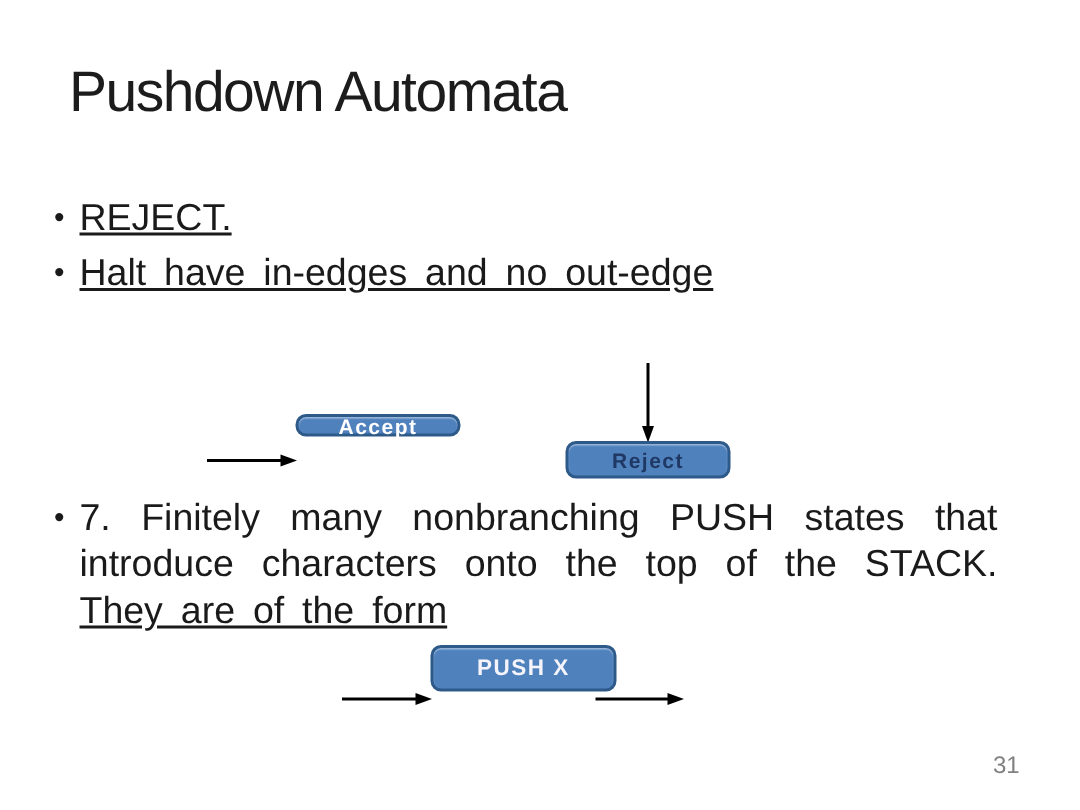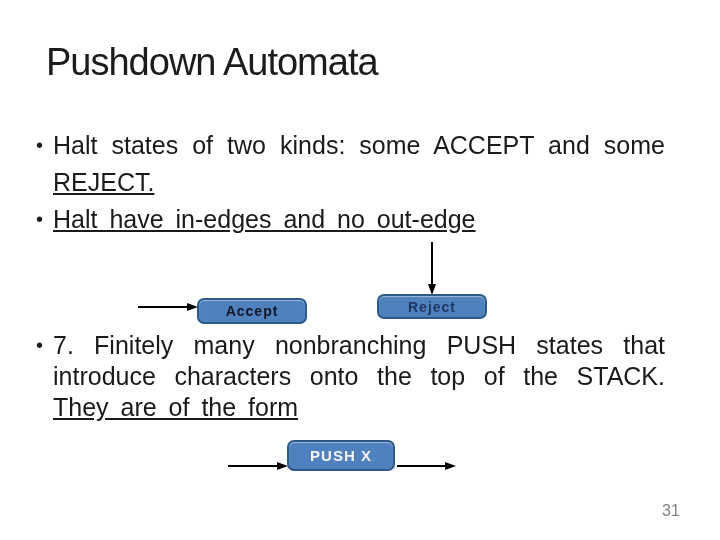--- a/index.html
+++ b/index.html
@@ -18,37 +18,36 @@
   .bullet-item{position:relative;}
   .marker{position:absolute;left:-17px;top:0;font-size:20px;color:#1a1a1a;}
   .jline{text-align:justify;text-align-last:justify;}
   .lline{text-align:left;word-spacing:5px;text-decoration:underline;}
   .statebox{
     position:absolute;display:flex;align-items:center;justify-content:center;
     background:#4f81bd;border:2px solid #2e5a8a;border-radius:7px;
     box-shadow:inset 0 1px 1px rgba(255,255,255,0.45);
     font-weight:bold;letter-spacing:1px;
   }
-  .accept{left:197px;top:298px;width:110px;height:26px;font-size:14px;color:#0f172a;}
+  .accept{left:197px;top:276px;width:110px;height:15px;font-size:14px;color:#ffffff;}
   .reject{left:377px;top:294px;width:110px;height:25px;font-size:14px;color:#1f3864;justify-content:center;}
-  .push  {left:287px;top:440px;width:108px;height:31px;font-size:15px;color:#f4f4fa;}
+  .push  {left:287px;top:430px;width:124px;height:31px;font-size:15px;color:#f4f4fa;}
   .overlay{position:absolute;left:0;top:0;pointer-events:none;}
   .page-number{position:absolute;left:662px;top:502px;font-size:16px;color:#808080;}
 </style>
 </head>
 <body>
 
 <div class="slide">
 
   <h1 class="title">Pushdown Automata</h1>
 
   <div class="textblock top">
     <div class="bullet-item">
       <span class="marker">•</span>
-      <div class="jline">Halt states of two kinds: some ACCEPT and some</div>
       <div class="lline">REJECT.</div>
     </div>
     <div class="bullet-item">
       <span class="marker">•</span>
       <div class="lline">Halt  have in-edges  and  no  out-edge</div>
     </div>
   </div>
 
   <svg class="overlay" width="720" height="540" aria-hidden="true">
     <g>

